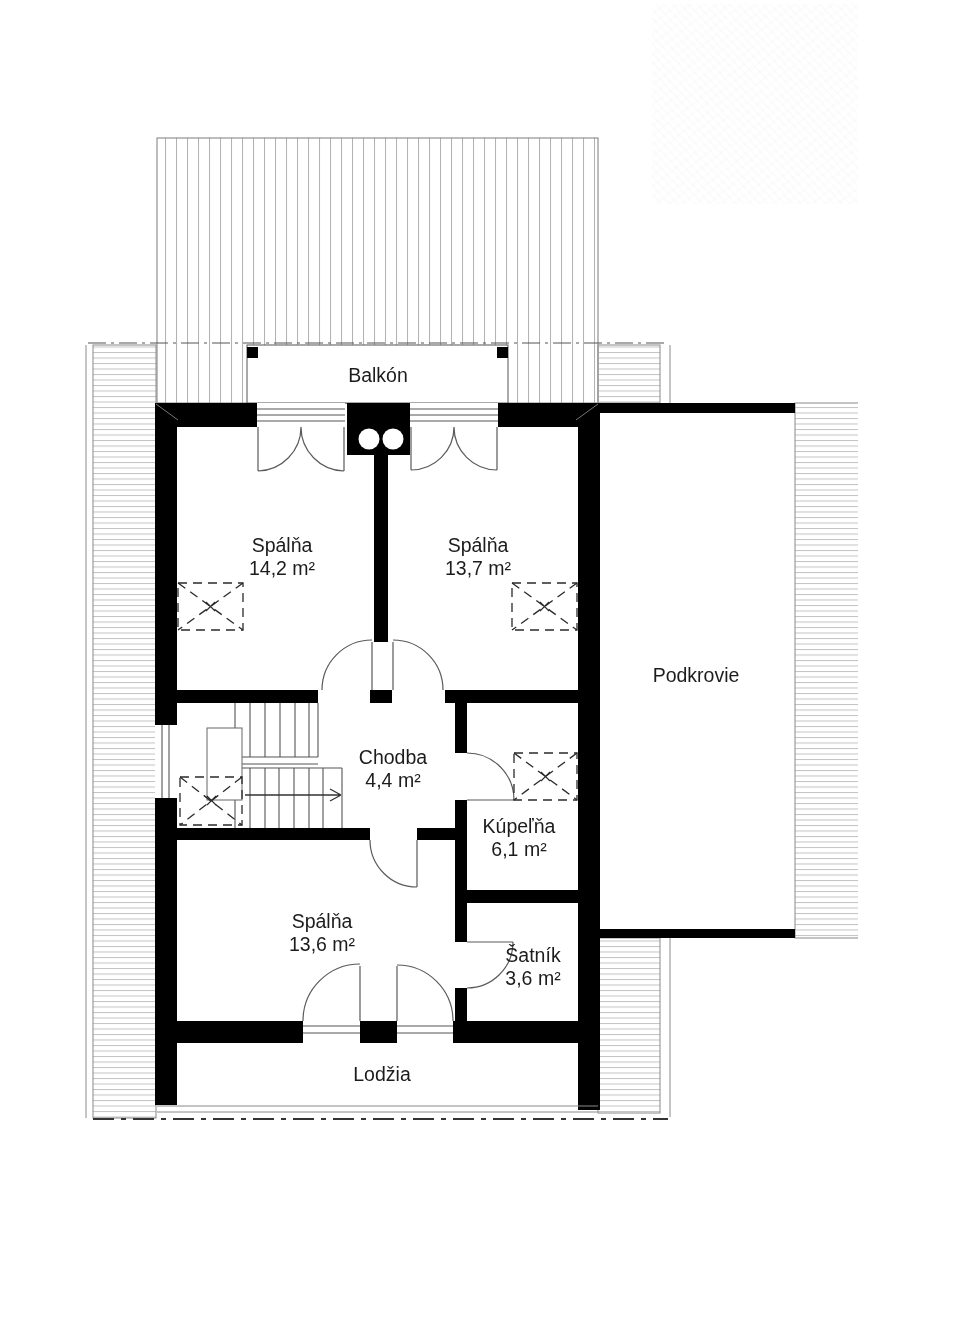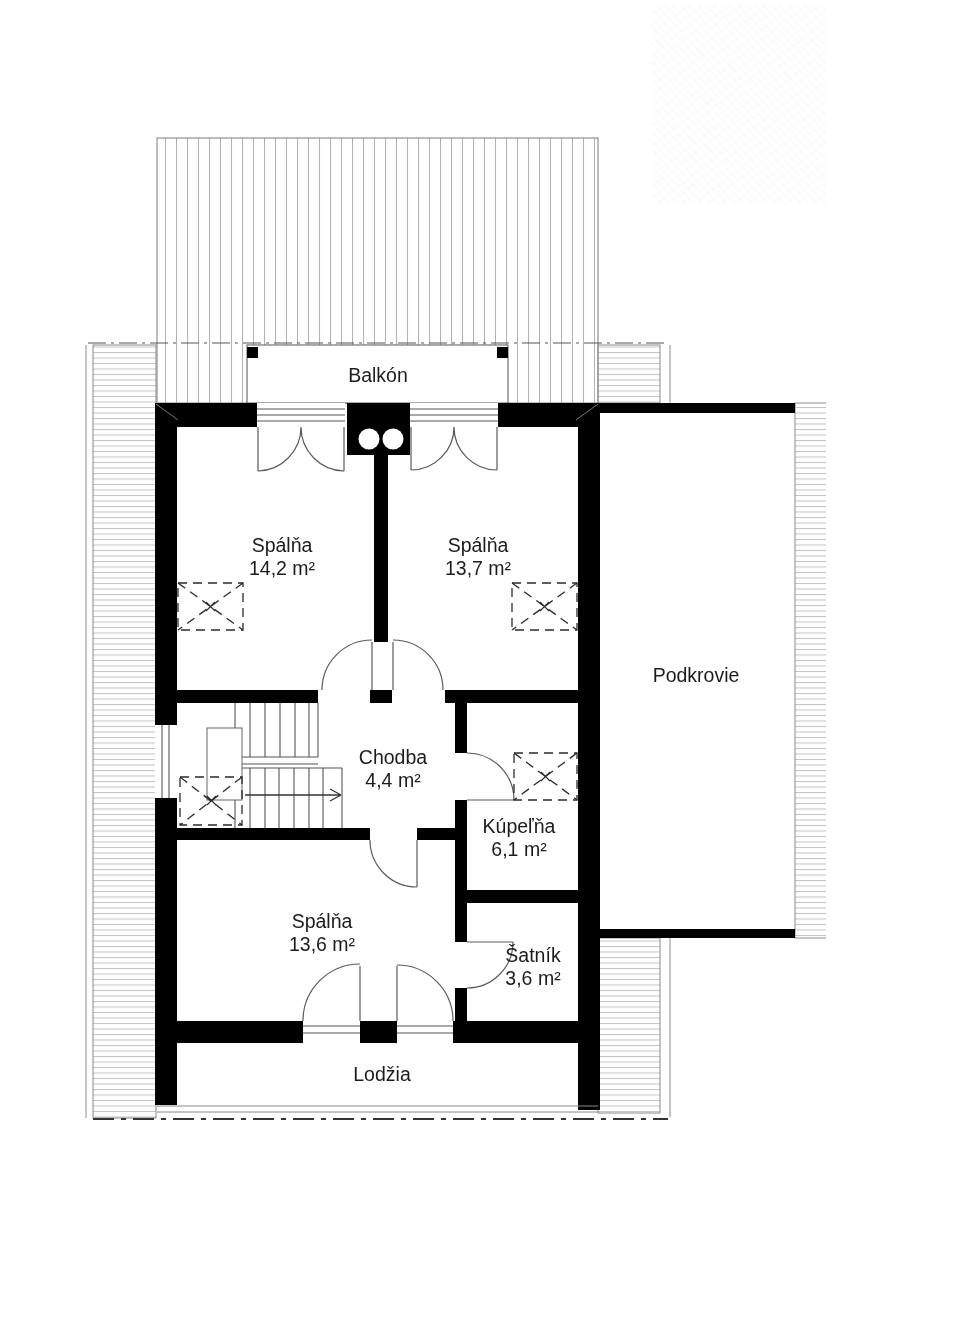--- a/index.html
+++ b/index.html
@@ -1,16 +1,16 @@
 <!DOCTYPE html>
 <html><head>
 <meta charset="utf-8">
 <style>
   html,body{margin:0;padding:0;background:#fff;}
-  .page{position:relative;width:826px;height:1333px;background:#ffffff;overflow:hidden;}
+  .page{position:relative;width:826px;height:1333px;background:#ffffff;overflow:hidden;padding-left:32px;}
   svg{display:block;position:absolute;left:0;top:0;}
   .room-label{font-family:"Liberation Sans","DejaVu Sans",sans-serif;font-size:19.5px;fill:#1c1c1c;}
   .wall{fill:#000;}
   .thin{stroke:#555;stroke-width:1.1;fill:none;}
   .door{stroke:#5a5a5a;stroke-width:1.2;fill:none;}
   .frame{stroke:#8a8a8a;stroke-width:1;fill:none;}
   .sky{stroke:#2a2a2a;stroke-width:1.3;fill:none;stroke-dasharray:9 6;}
   .skysolid{stroke:#2a2a2a;stroke-width:1.1;fill:none;}
   .watermark{position:absolute;left:652px;top:4px;width:318px;height:200px;
     background:

